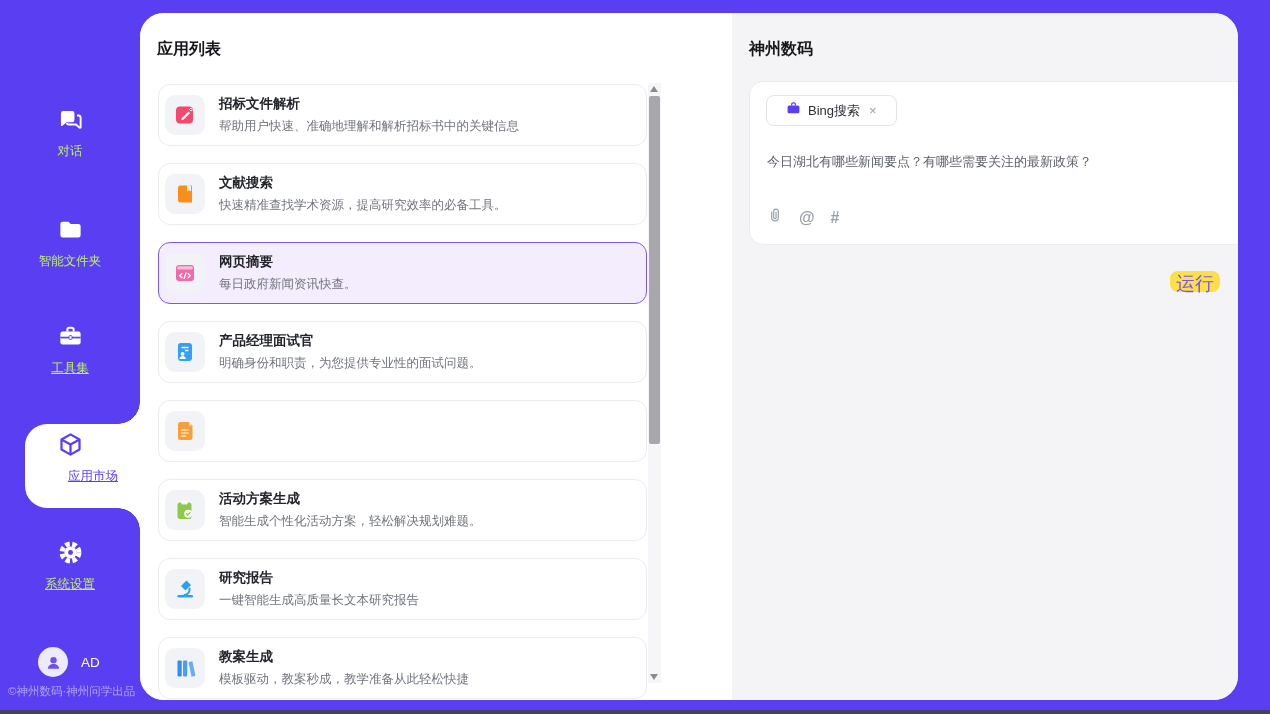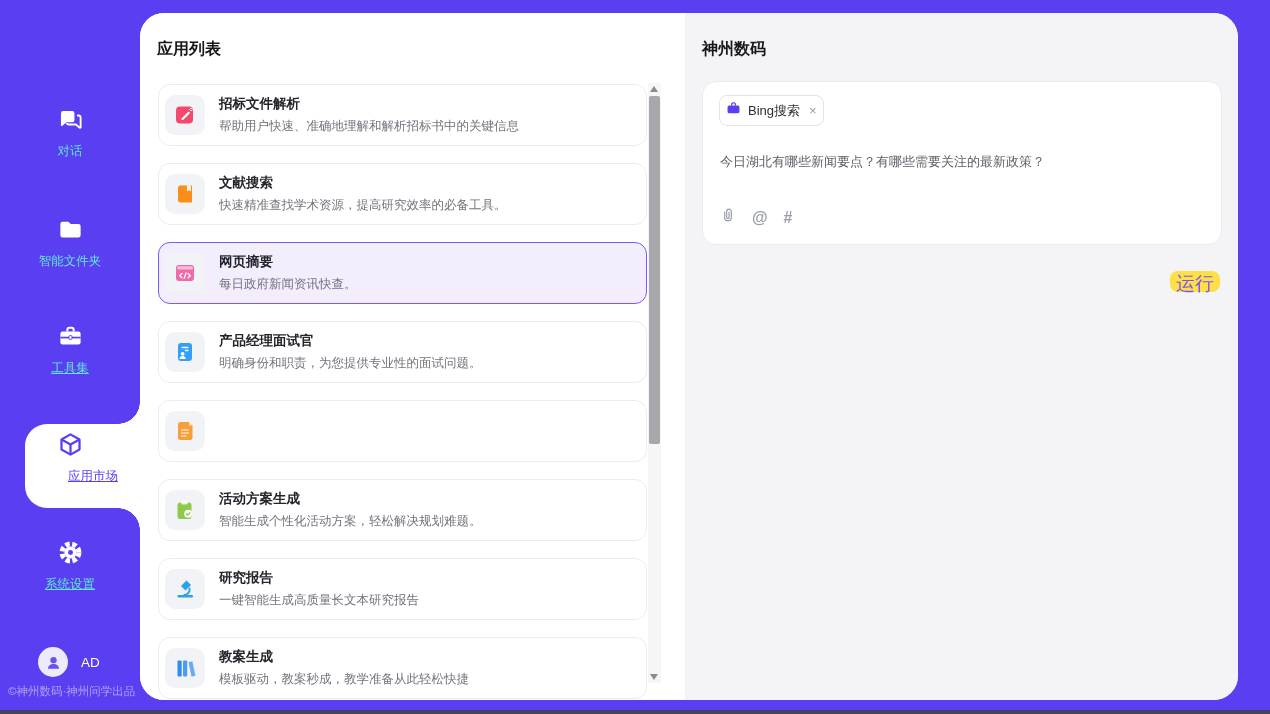--- a/index.html
+++ b/index.html
@@ -14,36 +14,36 @@
   .brand { position:absolute; left:20px; top:14px; display:flex; align-items:center; gap:8px; }
   .brand-text .brand-name { color:#fff; font-size:15px; font-weight:bold; letter-spacing:1px; }
   .brand-text .brand-sub { color:rgba(255,255,255,.9); font-size:8.5px; letter-spacing:1.8px; margin-top:1px; }
   .side-item { position:absolute; left:0; width:140px; text-align:center; cursor:pointer; }
   .side-item:nth-of-type(1){ top:106px; }
   .side-item:nth-of-type(2){ top:216px; }
   .side-item:nth-of-type(3){ top:323px; }
   .side-item:nth-of-type(4){ top:431px; }
   .side-item:nth-of-type(5){ top:539px; }
   .side-icon { display:block; height:30px; margin-bottom:5px; }
-  .side-label { color:#5eead4; font-size:12.5px; }
+  .side-label { color:#bef264; font-size:12.5px; }
   .side-item.underline .side-label { text-decoration:underline; }
   .side-item.active .side-label { color:#5a3ef2;margin-left:46px; }
   
   .bubble { position:absolute; left:25px; top:424px; width:115px; height:84px;
     background:#fff; border-radius:22px 0 0 22px; z-index:1; }
   .bubble::before, .bubble::after { content:""; position:absolute; right:0; width:22px; height:22px; }
   .bubble::before { top:-22px; background:radial-gradient(circle 22px at 0 0, transparent 21.5px, #fff 22px); }
   .bubble::after  { bottom:-22px; background:radial-gradient(circle 22px at 0 100%, transparent 21.5px, #fff 22px); }
   .user-row { position:absolute; left:38px; top:647px; display:flex; align-items:center; gap:13px; }
   .avatar { width:30px; height:30px; border-radius:50%; background:#eceafb; display:flex; align-items:center; justify-content:center; }
   .user-initials { color:#fff; font-size:13.5px; }
   .side-footer { position:absolute; left:8px; top:684px; color:rgba(255,255,255,.5); font-size:11.5px; white-space:nowrap; }
   
   .content { position:absolute; left:140px; top:13px; width:1098px; height:687px;
-    background:#fff; border-radius:24px; display:flex; overflow:hidden; z-index:2; }
+    background:#fff; border-radius:24px; display:flex; overflow:hidden; z-index:2;gap:47px; }
   .list-panel { width:545px; position:relative; background:#fff; }
   .panel-title { font-size:16px; font-weight:bold; color:#17181c; position:absolute; left:17px; top:26px; }
   .cards { position:absolute; left:18px; top:71px; width:489px; }
   .card { height:62px; border:1px solid #ececf0; border-radius:12px; background:#fff;
     display:flex; align-items:center; gap:14px; padding:0 6px; margin-bottom:17px; cursor:pointer; }
   .card.active { background:#f3edfe; border:1.5px solid #7c58f6; }
   .icon-box { width:40px; height:40px; min-width:40px; border-radius:10px; background:#f2f3f6;
     display:flex; align-items:center; justify-content:center; }
   .card-title { font-size:13.5px; font-weight:bold; color:#23252b; margin-bottom:5px; }
   .card-desc { font-size:12.5px; color:#71747c; white-space:nowrap; overflow:hidden; }
@@ -51,21 +51,21 @@
   .sb { position:absolute; left:508px; top:70px; width:13px; height:600px; background:#f6f6f8; }
   .sb-up, .sb-down { position:absolute; left:2px; width:0; height:0; border-left:4.5px solid transparent; border-right:4.5px solid transparent; cursor:pointer; }
   .sb-up { top:3px; border-bottom:6px solid #8a8a90; }
   .sb-down { bottom:3px; border-top:6px solid #8a8a90; }
   .sb-thumb { position:absolute; left:1px; top:13px; width:11px; height:348px; background:#a7a7ac; border-radius:2px; cursor:grab; }
   
   .detail-panel { flex:1; background:#f4f4f6; position:relative; border-radius:0 24px 24px 0; }
   .detail-card { position:absolute; left:17px; top:68px; width:520px; height:164px;
     background:#fff; border:1px solid #ebebee; border-radius:14px; }
   .tag { position:absolute; left:16px; top:13px; height:31px; display:inline-flex; align-items:center; gap:7px;
-    padding:0 6px; border:1px solid #e3e3e8; border-radius:8px; background:#fff; cursor:pointer; }
+    padding:0 19px; border:1px solid #e3e3e8; border-radius:8px; background:#fff; cursor:pointer; }
   .tag-label { font-size:13px; color:#2b2d33; }
   .tag-close { font-size:13px; color:#9b9ba1; margin-left:2px; cursor:pointer; }
   .query { position:absolute; left:17px; top:70px; right:20px; font-size:13px; color:#5d6068; line-height:1.5; }
   .tools { position:absolute; left:17px; bottom:16px; display:flex; align-items:center; gap:16px; }
   .tool-glyph { font-size:16px; color:#9aa0a8; cursor:pointer; font-weight:bold; }
   .run-btn { position:absolute; right:18px; top:258px; width:50px; height:21px; border:none; border-radius:8px;
     background:#fde047; color:#7a52f5; font-size:19px; cursor:pointer; font-family:inherit; }
   .bottom-line { position:absolute; left:0; bottom:0; width:100%; height:4px; background:#45425f; z-index:3; }
 </style>
 </head>

